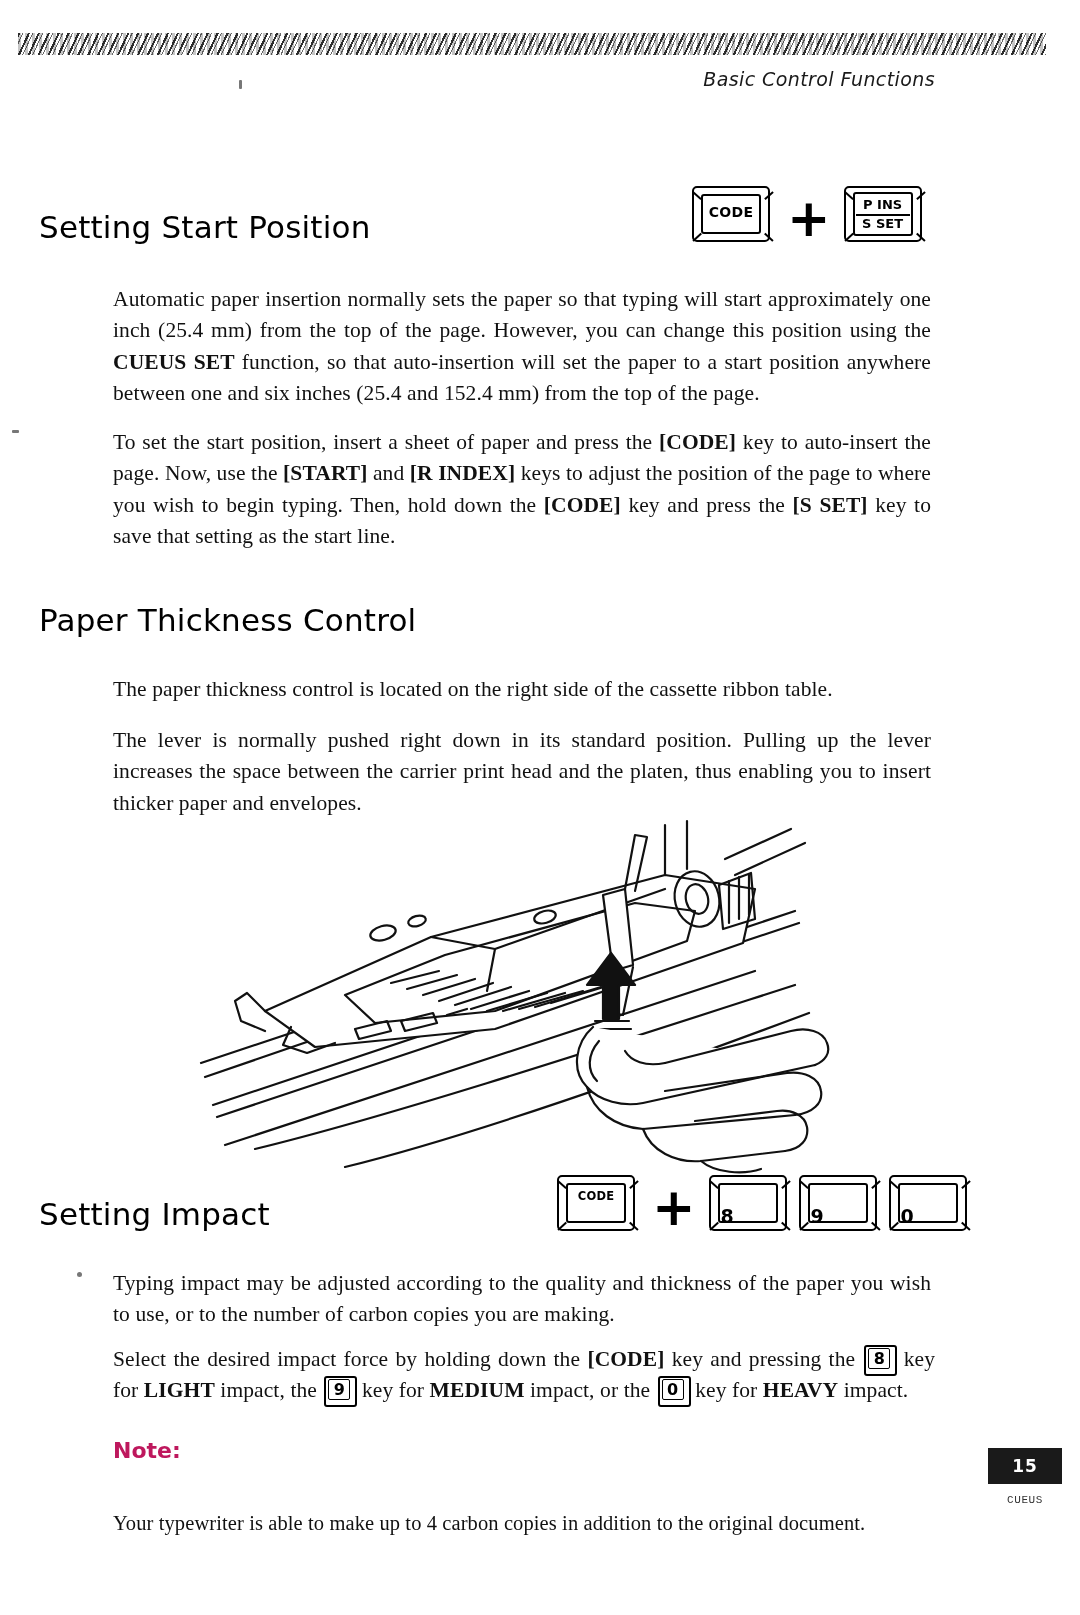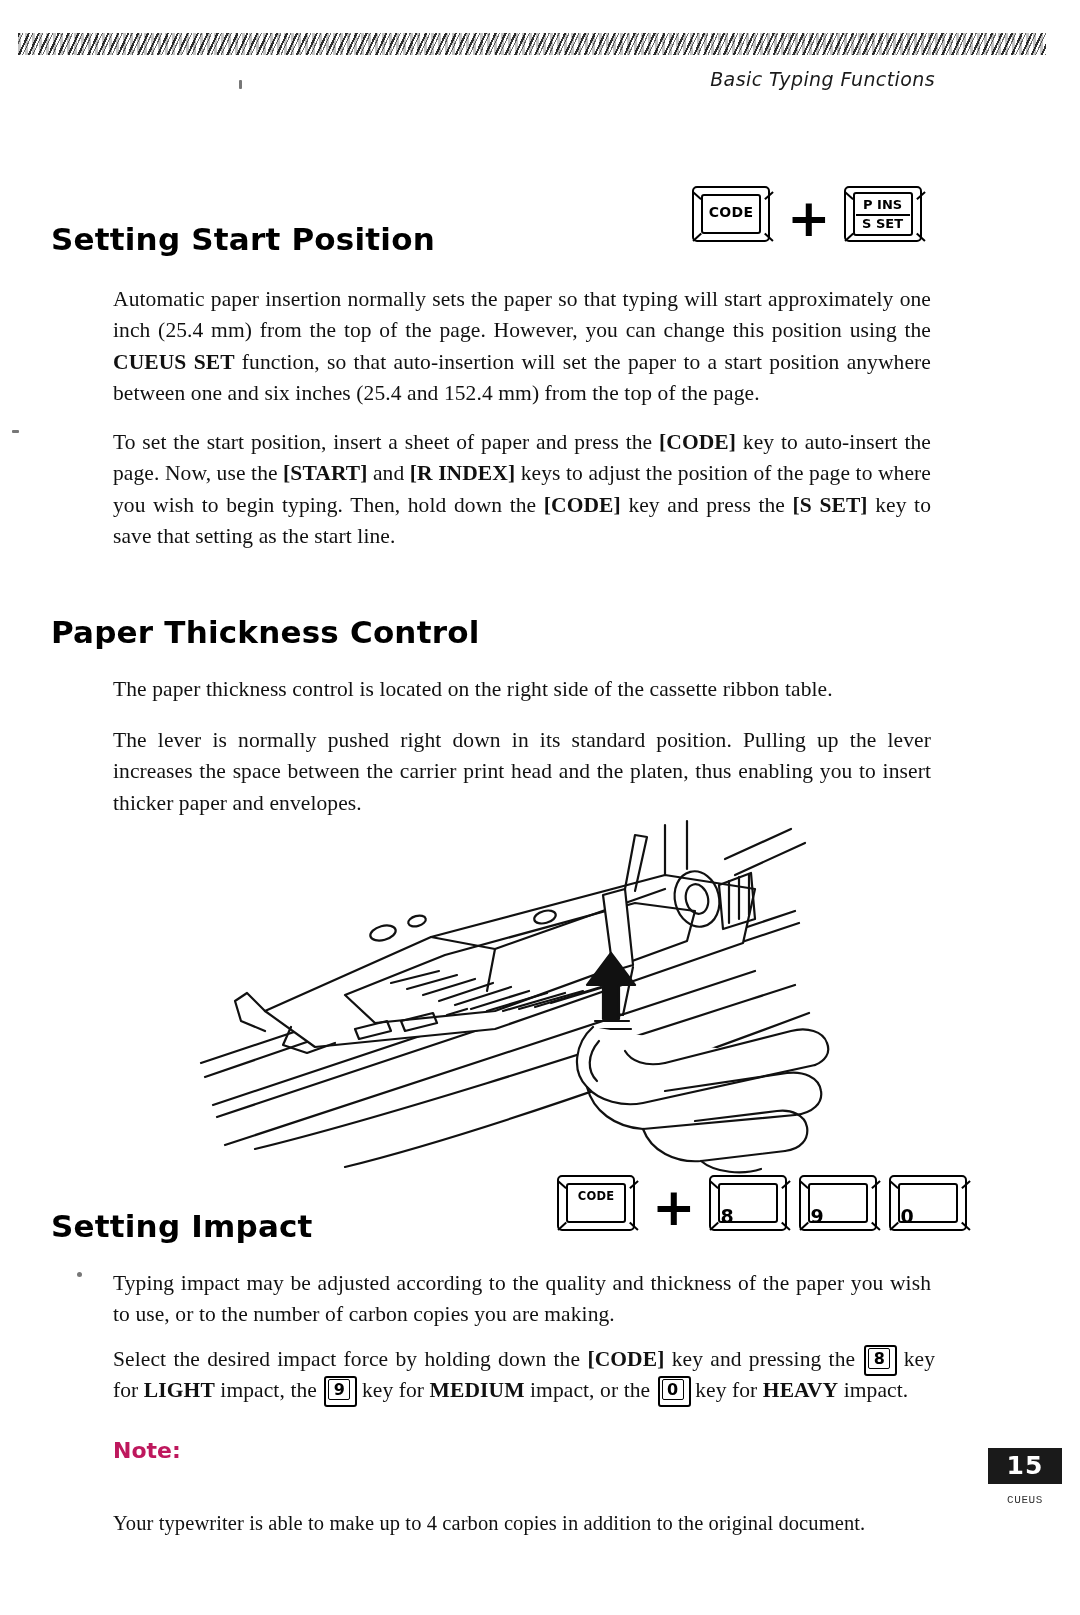--- a/index.html
+++ b/index.html
@@ -45,23 +45,23 @@
     font-style: italic;
     font-size: 19px;
     letter-spacing: 0.4px;
     color: #1a1a1a;
     white-space: nowrap;
   }
 
   
   h2.section-title {
     position: absolute;
-    margin: 16px;
-    font-family: "DejaVu Sans", sans-serif;
-    font-weight: bold;
+    margin: 4px;
+    font-family: "DejaVu Sans", sans-serif;
+    font-weight: normal;
     font-size: 31px;
     letter-spacing: 0.2px;
     color: #000;
     white-space: nowrap;
   }
   #h-start { left: 35px; top: 205px; }
   #h-thick { left: 35px; top: 598px; }
   #h-impact { left: 35px; top: 1192px; }
 
   
@@ -229,21 +229,21 @@
     height: 36px;
     background: #1a1a1a;
   }
   .page-num-box span {
     display: block;
     text-align: center;
     line-height: 36px;
     color: #fff;
     font-family: "DejaVu Sans", sans-serif;
     font-weight: bold;
-    font-size: 25px;
+    font-size: 17px;
     letter-spacing: 1px;
   }
   .page-foot {
     position: absolute;
     right: 22px;
     top: 1494px;
     width: 66px;
     text-align: center;
     font-family: Liberation Mono, monospace;
     font-size: 11px;
@@ -252,21 +252,21 @@
   }
 
   
   .speck { position: absolute; background: #777; border-radius: 50%; }
 </style>
 </head>
 <body>
 
 <div class="top-band"></div>
 
-<div class="running-head">Basic Typing Functions</div>
+<div class="running-head">Basic Control Functions</div>
 
 <h2 class="section-title" id="h-start">Setting Start Position</h2>
 
 <div class="key-group" id="kg-start">
   <div class="key3d">
     <div class="face"></div>
     <div class="bevel"></div>
     <i class="corner c1"></i>
       <i class="corner c2"></i>
       <i class="corner c3"></i>

